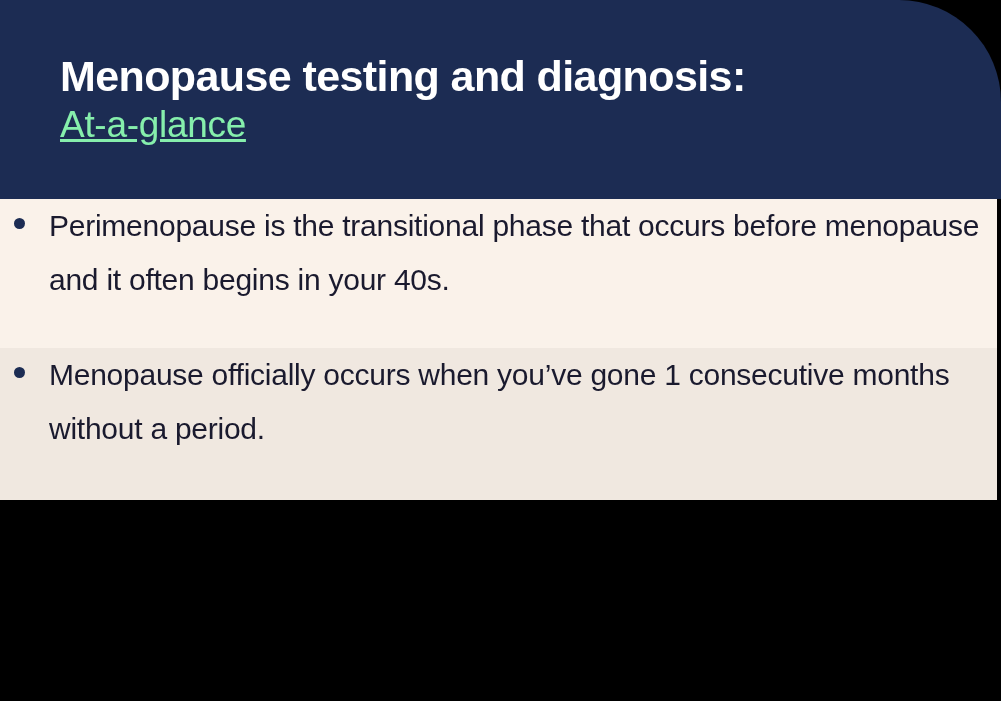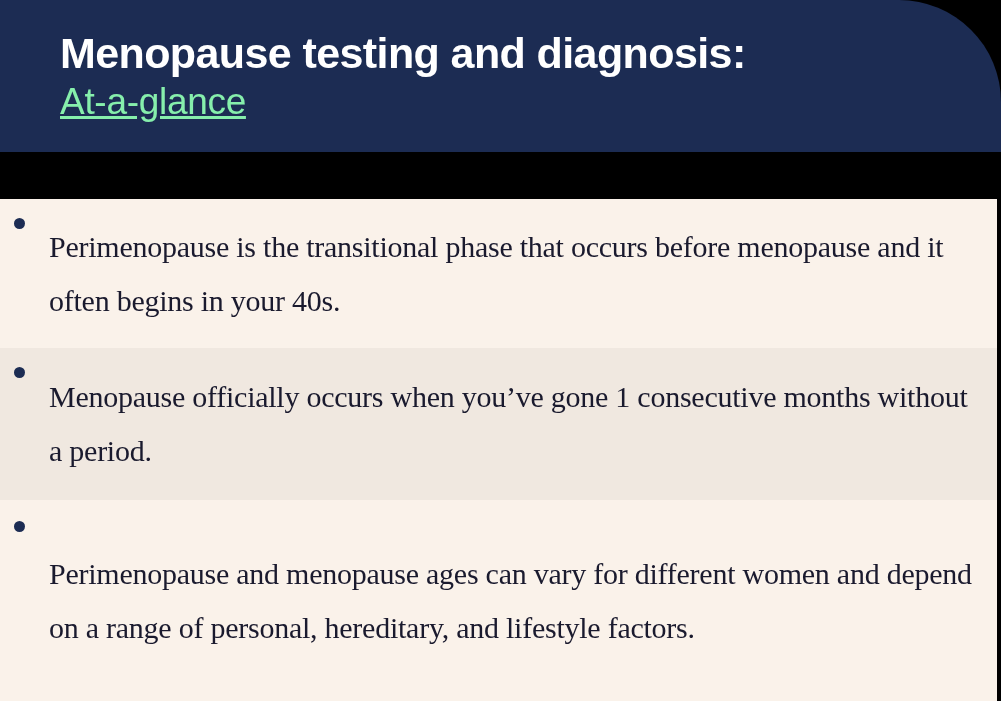--- a/index.html
+++ b/index.html
@@ -23,21 +23,21 @@
     overflow: hidden;
     box-sizing: border-box;
   }
 
   
   .card-header {
     position: absolute;
     left: 0;
     top: 0;
     width: 1001px;
-    height: 152px;
+    height: 199px;
     background: var(--navy, #1c2c53);
     border-top-right-radius: 102px;
     box-sizing: border-box;
     padding: 0 60px;
     display: flex;
     flex-direction: column;
     justify-content: center;
     align-items: flex-start;
   }
 
@@ -72,24 +72,23 @@
     margin: 0;
     padding: 0;
     list-style: none;
     box-sizing: border-box;
   }
 
   .bullet-row {
     position: relative;
     box-sizing: border-box;
     display: flex;
-    align-items: center;
+    align-items: flex-start;
     width: 100%;
     padding: 0 16px 0 14px;
-    font-family: Liberation Serif, serif;
   }
 
   .bullet-row.tone-light { background: var(--cream-light, #faf2ea); }
   .bullet-row.tone-dark  { background: var(--cream-dark,  #f0e8e0); }
 
   .bullet-row.row-1 { height: 149px; }
   .bullet-row.row-2 { height: 152px; }
   .bullet-row.row-3 { height: 201px; }
 
   .bullet-marker {
@@ -141,22 +140,18 @@
     <li class="bullet-row row-1 tone-light">
       <span class="bullet-marker"></span>
       <span class="bullet-text">Perimenopause is the transitional phase that occurs before menopause and it often begins in your 40s.</span>
     </li>
 
     <li class="bullet-row row-2 tone-dark">
       <span class="bullet-marker"></span>
       <span class="bullet-text">Menopause officially occurs when you’ve gone 1 consecutive months without a period.</span>
     </li>
 
-    <li class="bullet-row row-3 tone-light">
-      <span class="bullet-marker"></span>
-      <span class="bullet-text">Perimenopause and menopause ages can vary for different women and depend on a range of personal, hereditary, and lifestyle factors.</span>
-    </li>
 
   </ul>
 
   <div class="right-edge"></div>
 
 </div>
 
 </body></html>

